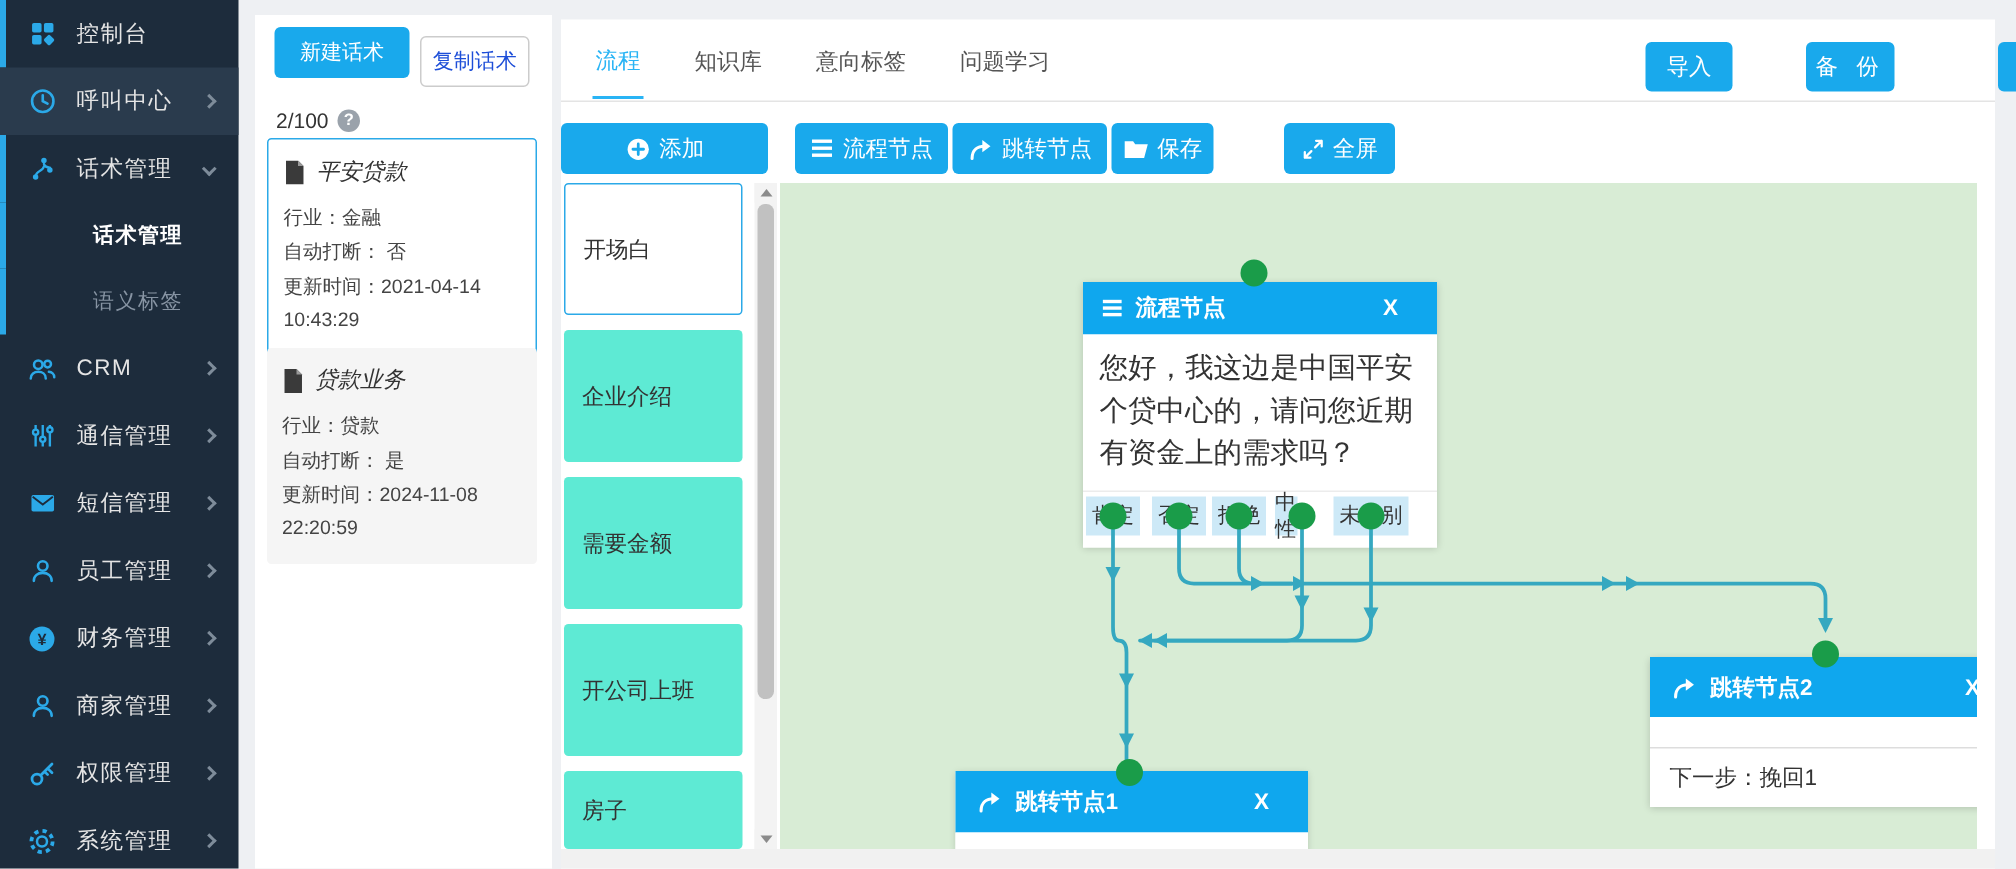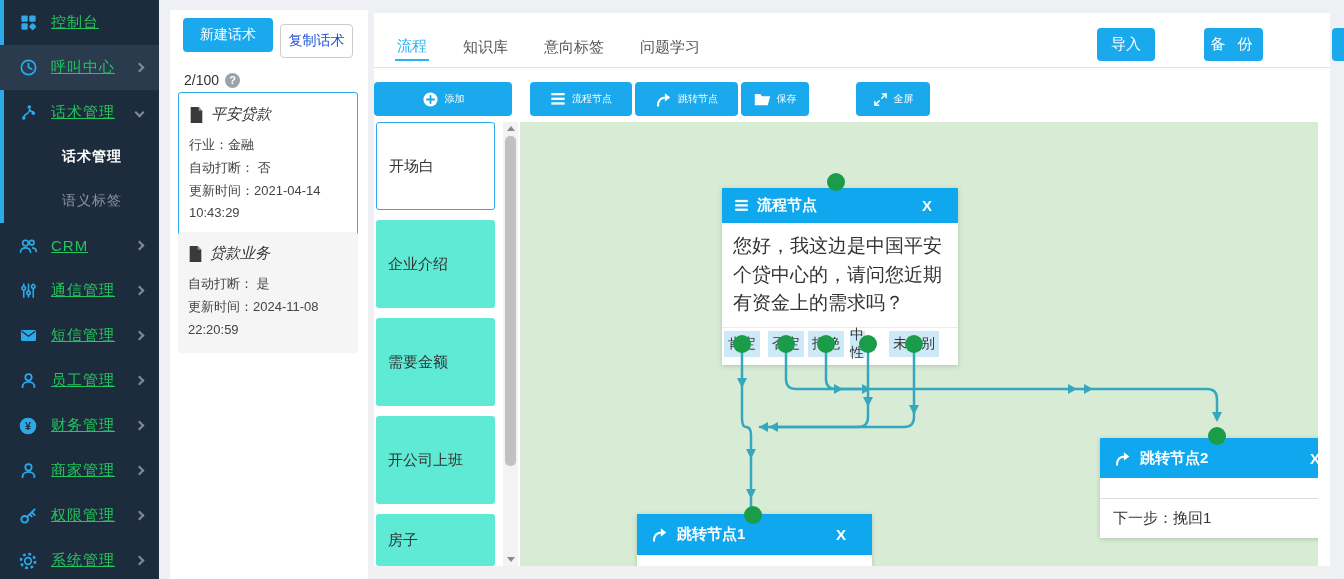--- a/index.html
+++ b/index.html
@@ -2,21 +2,21 @@
 <html><head>
 <meta charset="utf-8">
 <style>
   * { margin:0; padding:0; box-sizing:border-box; }
   html,body { width:1344px; height:579px; overflow:hidden;
     font-family:"Liberation Sans","DejaVu Sans",sans-serif; background:#eef0f3; }
 
   
   #sidebar { position:absolute; left:0; top:0; width:159px; height:579px; background:#1d2c3c; z-index:5; }
   .side-row { position:relative; height:45px; display:flex; align-items:center; padding-left:18px; cursor:pointer; }
-  .side-row .lbl { color:#22c55e; font-size:15px; margin-left:13px; letter-spacing:1px;text-decoration:underline; }
+  .side-row .lbl { color:#e5e5e5; font-size:15px; margin-left:13px; letter-spacing:1px; }
   .side-row.hl { background:#2a3b4d; }
   .side-row.accent::before { content:""; position:absolute; left:0; top:0; bottom:0; width:4px; background:#2ba9e8; }
   .side-row .chev { position:absolute; right:16px; width:7px; height:7px; border-right:2px solid #7e8c9a; border-bottom:2px solid #7e8c9a; }
   .chev.r { transform:rotate(-45deg); }
   .chev.d { transform:rotate(45deg); }
   .side-sub { position:relative; height:44px; display:flex; align-items:center; padding-left:62px; cursor:pointer; }
   .side-sub .lbl { font-size:14px; color:#8794a3; letter-spacing:1px; }
   .side-sub.active .lbl { color:#ffffff; font-weight:bold; }
   .side-sub.accent::before { content:""; position:absolute; left:0; top:0; bottom:0; width:4px; background:#2ba9e8; }
   .sicon { width:20px; height:20px; flex:0 0 20px; display:flex; align-items:center; justify-content:center; }
@@ -35,30 +35,30 @@
   .script-card { position:absolute; left:8px; width:180px; padding:12px 10px; font-size:13px; color:#444; }
   .script-card.selected { border:1px solid #2ba9e8; border-radius:3px; background:#fff; }
   .script-card.plain { background:#f5f5f5; border-radius:3px; }
   .card-title { display:flex; align-items:center; font-size:15px; color:#333; margin-bottom:10px;font-style:italic; }
   .card-title .t { margin-left:7px; }
   .card-line { line-height:1.75; }
 
   
   #main { position:absolute; left:374px; top:13px; width:956px; height:566px; background:#ffffff; z-index:3; }
   #tabs { position:absolute; left:0; top:0; right:0; height:55px; border-bottom:1px solid #e4e4e4; display:flex; align-items:center; }
-  .tab { margin-left:32px; font-size:15px; color:#555; cursor:pointer; padding:17px 2px 3px;font-family:Liberation Serif, serif; }
+  .tab { margin-left:32px; font-size:15px; color:#555; cursor:pointer; padding:17px 2px 14px;font-family:Liberation Serif, serif; }
   .tab:first-child { margin-left:21px; }
   .tab.active { color:#29b4f5; border-bottom:2px solid #29b4f5; }
   #import-btn { position:absolute; left:723px; top:15px; width:58px; height:33px; font-size:15px; }
   #backup-btn { position:absolute; left:830px; top:15px; width:59px; height:33px; font-size:15px; letter-spacing:4px; }
   #edge-cut-btn { position:absolute; left:1332px; top:28px; width:12px; height:33px; background:#19a9ec; z-index:6; border-radius:4px 0 0 4px; }
 
   #toolbar { position:absolute; left:0; top:69px; right:0; height:34px; }
   .tbtn { position:absolute; top:0; height:34px; background:#19a9ec; color:#fff; border:none; border-radius:4px;
-    font-size:10px; cursor:pointer; display:inline-flex; align-items:center; justify-content:center; gap:6px; font-family:inherit; }
+    font-size:15px; cursor:pointer; display:inline-flex; align-items:center; justify-content:center; gap:6px; font-family:inherit; }
 
   
   .nl-item { position:absolute; left:2px; width:119px; height:88px; background:#5eead4; border-radius:3px;
     display:flex; align-items:center; padding-left:12px; font-size:15px; color:#333; cursor:pointer; }
   .nl-item.selected { background:#fff; border:1px solid #2ba9e8; }
 
   
   #list-scrollbar { position:absolute; left:129px; top:109px; width:15px; height:444px; background:#f3f3f3; }
   .sb-arrow { position:absolute; left:0; width:15px; height:13px; background:#f3f3f3; display:flex; align-items:center; justify-content:center; cursor:pointer; }
   .tri-up { width:0; height:0; border-left:4px solid transparent; border-right:4px solid transparent; border-bottom:5px solid #8b8b8b; }
@@ -236,20 +236,21 @@
   </div>
 
   <div class="script-card plain" style="top:222px;">
     <div class="card-title">
       <svg width="15" height="16" viewBox="0 0 20 22">
           <path d="M2 0h11l5 5v17H2z" fill="#3a3a3a"></path>
           <path d="M13 0l5 5h-5z" fill="#9a9a9a"></path>
         </svg>
       <span class="t">贷款业务</span>
     </div>
+    <div class="card-line">行业：贷款</div>
     <div class="card-line">自动打断： 是</div>
     <div class="card-line">更新时间：2024-11-08 22:20:59</div>
   </div>
 </div>
 
 <div id="main">
 
   <div id="tabs">
     <div class="tab active">流程</div>
     <div class="tab">知识库</div>

